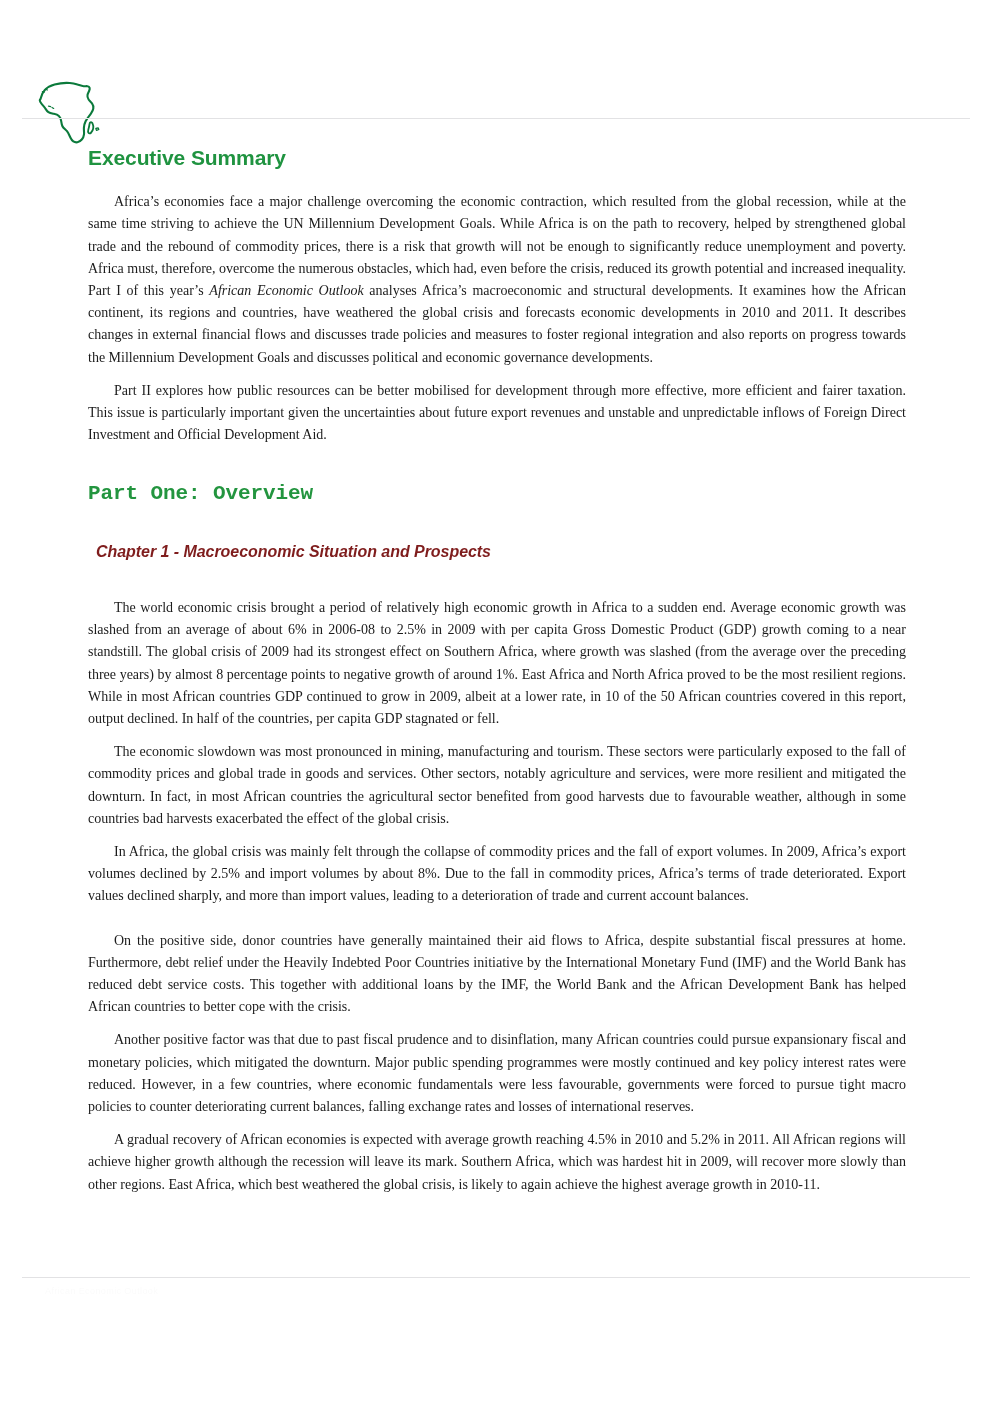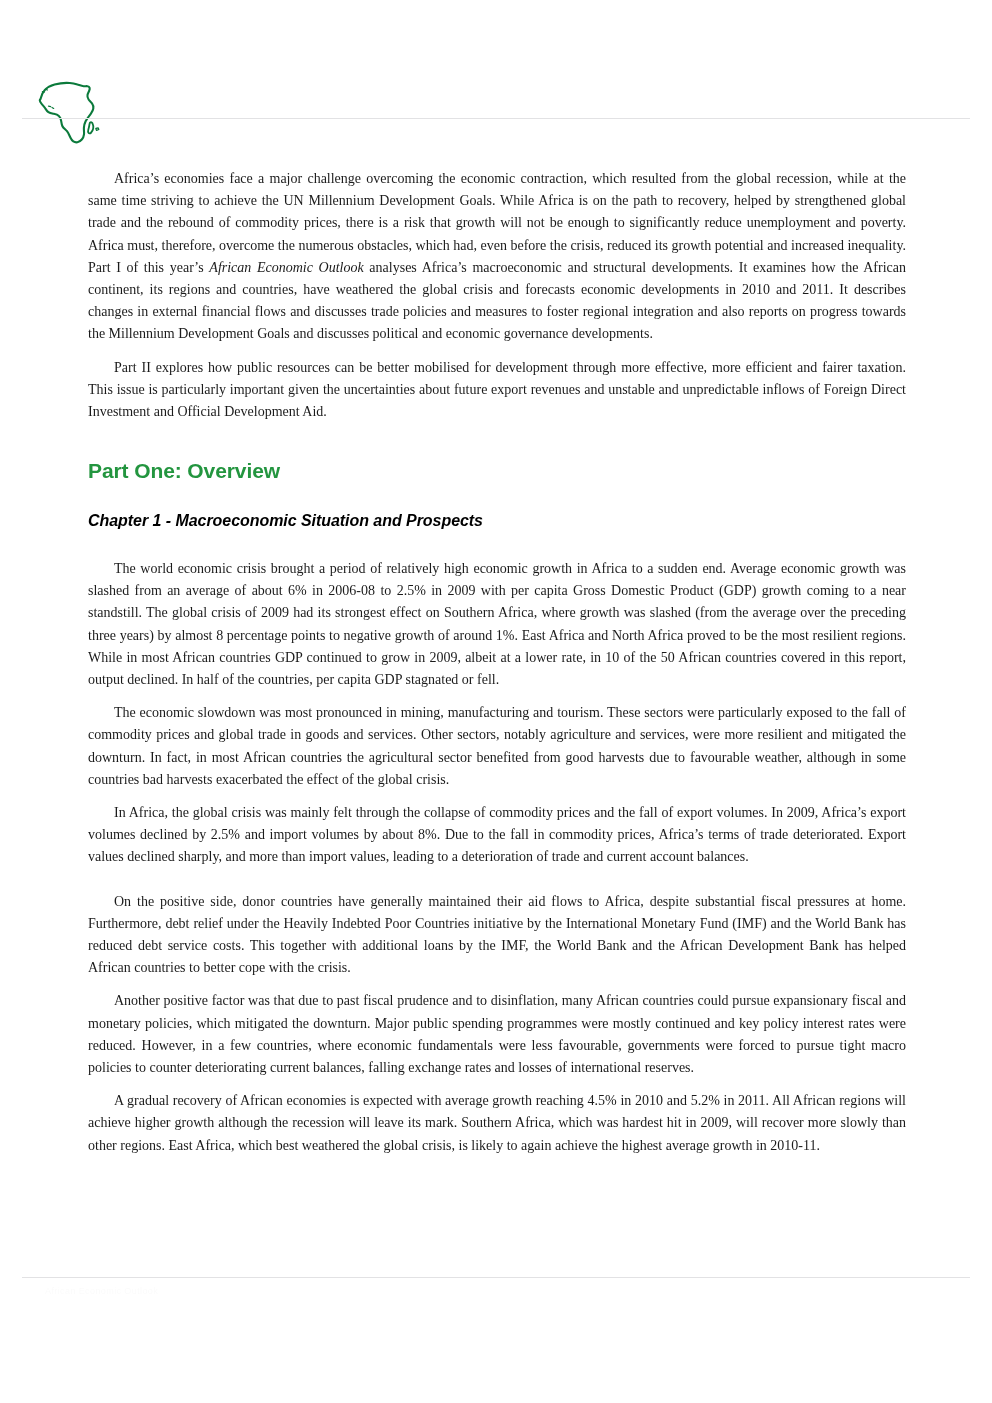--- a/index.html
+++ b/index.html
@@ -69,36 +69,36 @@
     font-family: "Liberation Sans", sans-serif;
     font-weight: bold;
     font-size: 21px;
     letter-spacing: -0.1px;
     color: #1f9340;
     line-height: 1.1;
   }
 
   h2.part-title {
     margin: 0;
-    font-family: Liberation Sans, sans-serif;
+    font-family: Liberation Mono, monospace;
     font-weight: bold;
     font-size: 21px;
     letter-spacing: -0.1px;
     color: #23953f;
     line-height: 1.1;
   }
 
   h3.chapter-title {
-    margin: 0;
+    margin: 8px;
     font-family: "Liberation Sans", sans-serif;
     font-weight: bold;
     font-style: italic;
     font-size: 16px;
     letter-spacing: -0.05px;
-    color: #000000;
+    color: #7f1d1d;
     line-height: 1.1;
   }
 
   p.body {
     margin: 0;
     font-family: "Liberation Serif", serif;
     font-size: 14px;
     line-height: 22.2px;
     color: #1b1b1b;
     text-align: justify;
@@ -142,20 +142,21 @@
                C63.6 51.6 63.7 50.9 64.2 50.5 Z" fill="none" stroke="#0b7a3b" stroke-width="1.8" stroke-linejoin="round"></path>
       <path d="M69.8 56.5 l2.4 -0.6 l0.6 1.6 l-2.2 0.9 Z" fill="none" stroke="#0b7a3b" stroke-width="1.3" stroke-linejoin="round"></path>
       <path d="M22.5 34.2 l2.1 0.4 M26.0 35.4 l1.7 1.0 M16.4 19.6 l1.6 0.8 M20.0 16.7 l1.2 1.3" fill="none" stroke="#0b7a3b" stroke-width="1.2" stroke-linecap="round"></path>
     </svg>
   </div>
 
   <div class="header-rule"></div>
 
   <div class="content">
 
+    <h1 class="section-title">Executive Summary</h1>
 
     <div class="gap-after-title"></div>
 
     <p class="body"><span>Africa’s economies face a major challenge overcoming the economic contraction, which resulted from the global recession, while at the same time striving to achieve the UN Millennium Development Goals. While Africa is on the path to recovery, helped by strengthened global trade and the rebound of commodity prices, there is a risk that growth will not be enough to significantly reduce unemployment and poverty. Africa must, therefore, overcome the numerous obstacles, which had, even before the crisis, reduced its growth potential and increased inequality. Part I of this year’s </span><span class="it">African Economic Outlook</span><span> analyses Africa’s macroeconomic and structural developments. It examines how the African continent, its regions and countries, have weathered the global crisis and forecasts economic developments in 2010 and 2011. It describes changes in external financial flows and discusses trade policies and measures to foster regional integration and also reports on progress towards the Millennium Development Goals and discusses political and economic governance developments.</span></p>
 
     <div class="gap-para"></div>
 
     <p class="body">Part II explores how public resources can be better mobilised for development through more effective, more efficient and fairer taxation. This issue is particularly important given the uncertainties about future export revenues and unstable and unpredictable inflows of Foreign Direct Investment and Official Development Aid.</p>
 
     <div class="gap-before-part"></div>

